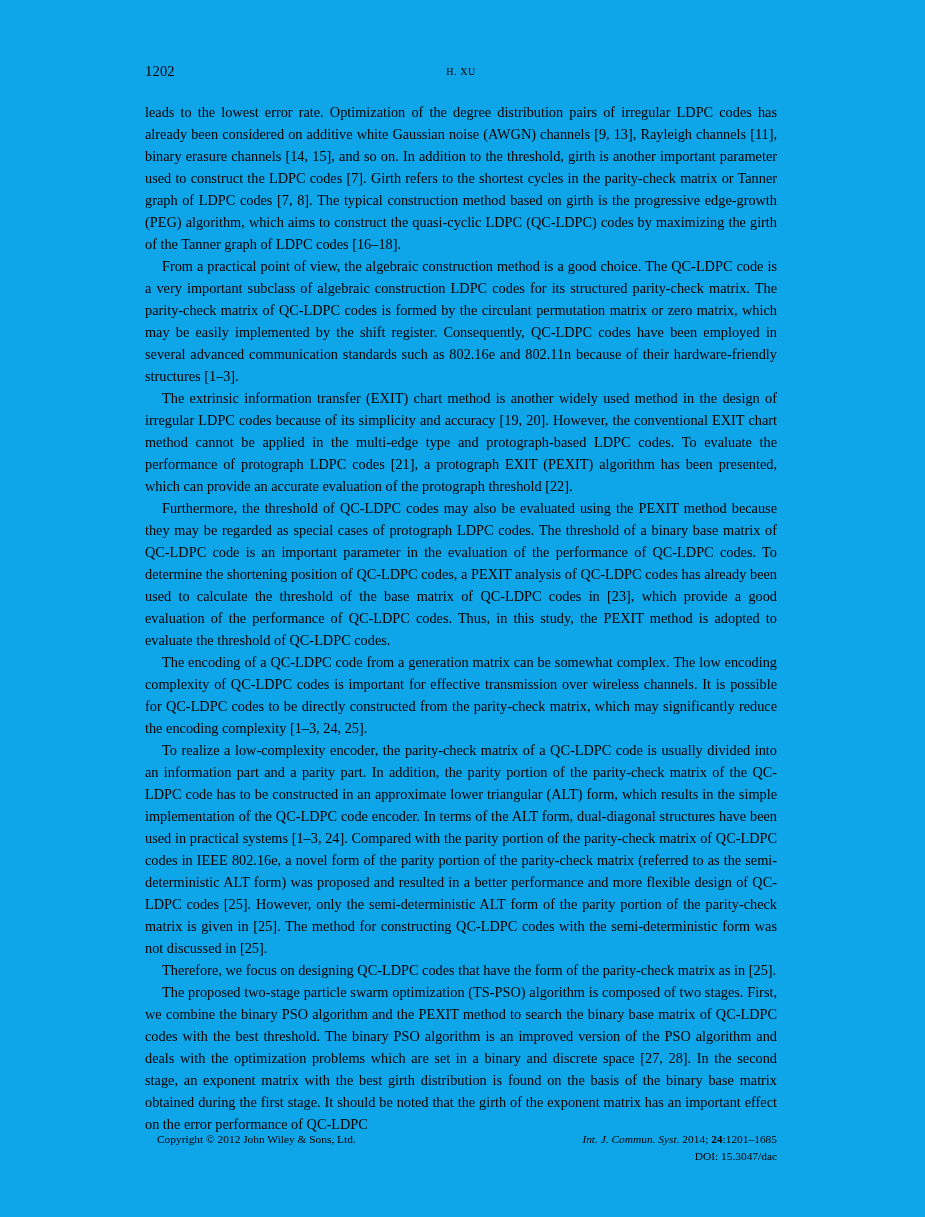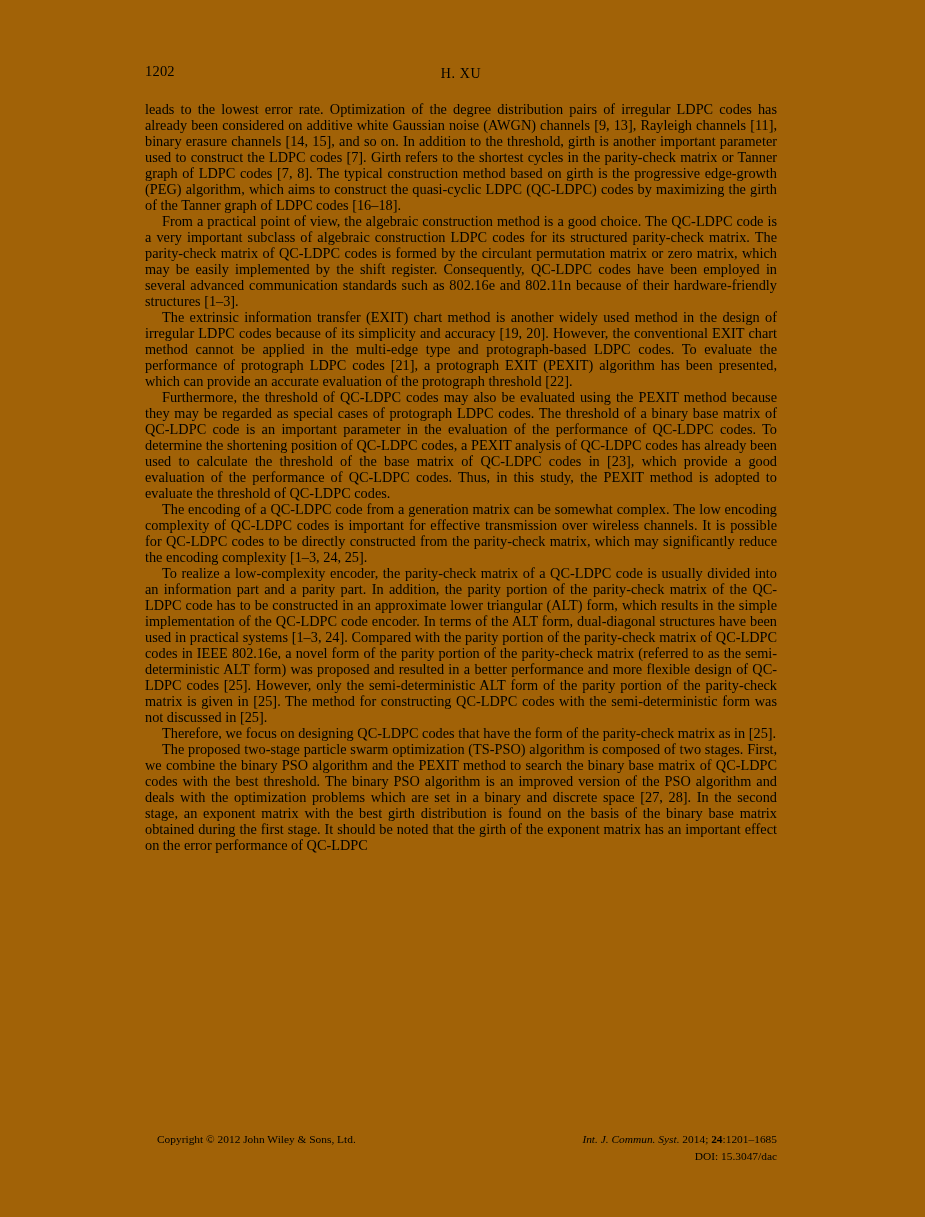--- a/index.html
+++ b/index.html
@@ -4,21 +4,21 @@
 <style>
   html, body {
     margin: 0;
     padding: 0;
     background: #ffffff;
   }
   .page {
     position: relative;
     width: 925px;
     height: 1217px;
-    background: #a16207;
+    background: #0ea5e9;
     color: #000000;
     font-family: "Liberation Serif", "DejaVu Serif", serif;
     overflow: hidden;
   }
   .running-header {
     position: absolute;
     left: 145px;
     top: 63px;
     width: 632px;
     height: 18px;
@@ -28,31 +28,31 @@
     left: 0;
     top: 0;
     font-size: 14.5px;
     letter-spacing: 0.2px;
   }
   .running-head {
     position: absolute;
     left: 50%;
     top: 3px;
     transform: translateX(-50%);
-    font-size: 14px;
+    font-size: 10px;
     letter-spacing: 0.6px;
     text-align: right;
   }
   .body-text {
     position: absolute;
     left: 145px;
     top: 101px;
     width: 632px;
     font-size: 14.3px;
-    line-height: 16px;
+    line-height: 22px;
     text-align: justify;
     hyphens: none;
   }
   .body-text p {
     margin: 0;
     padding: 0;
   }
   .body-text p.indent {
     text-indent: 17px;
   }

